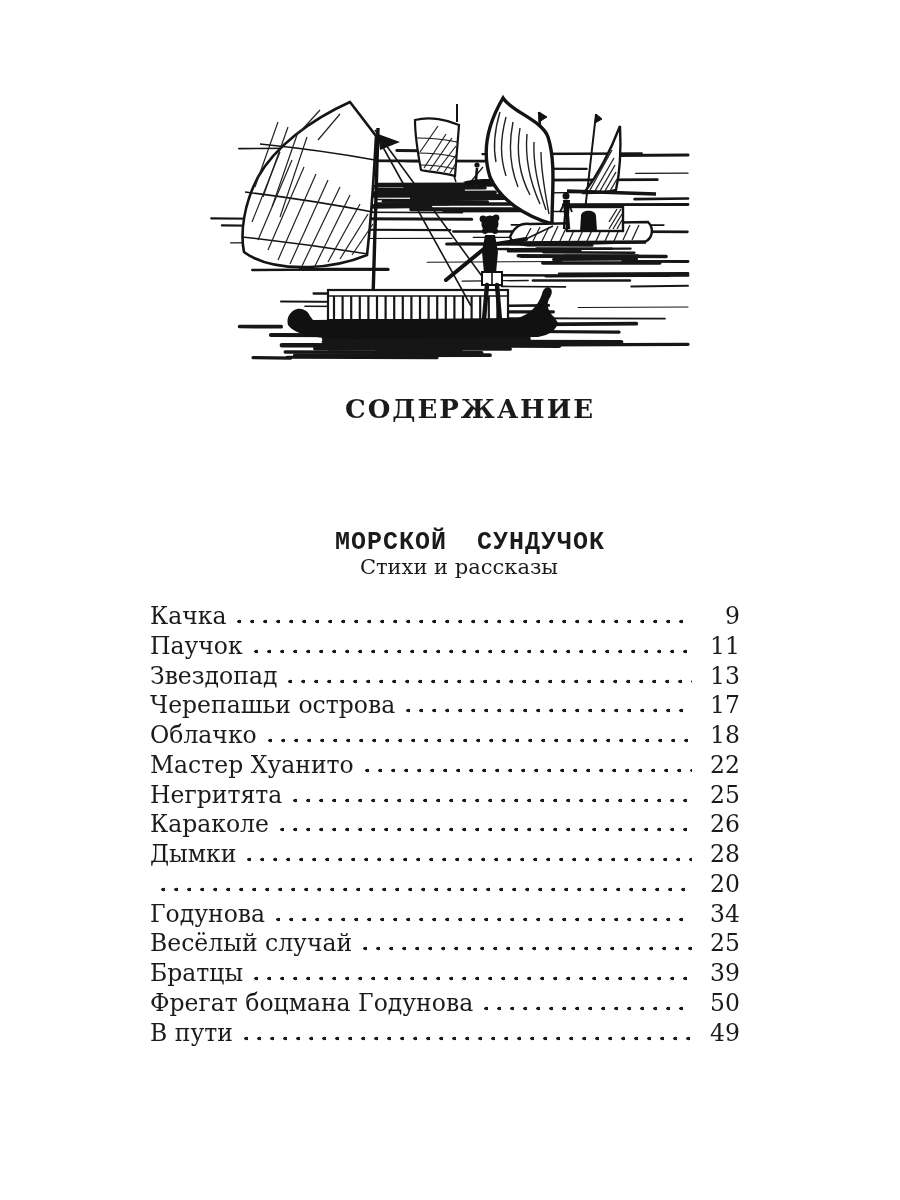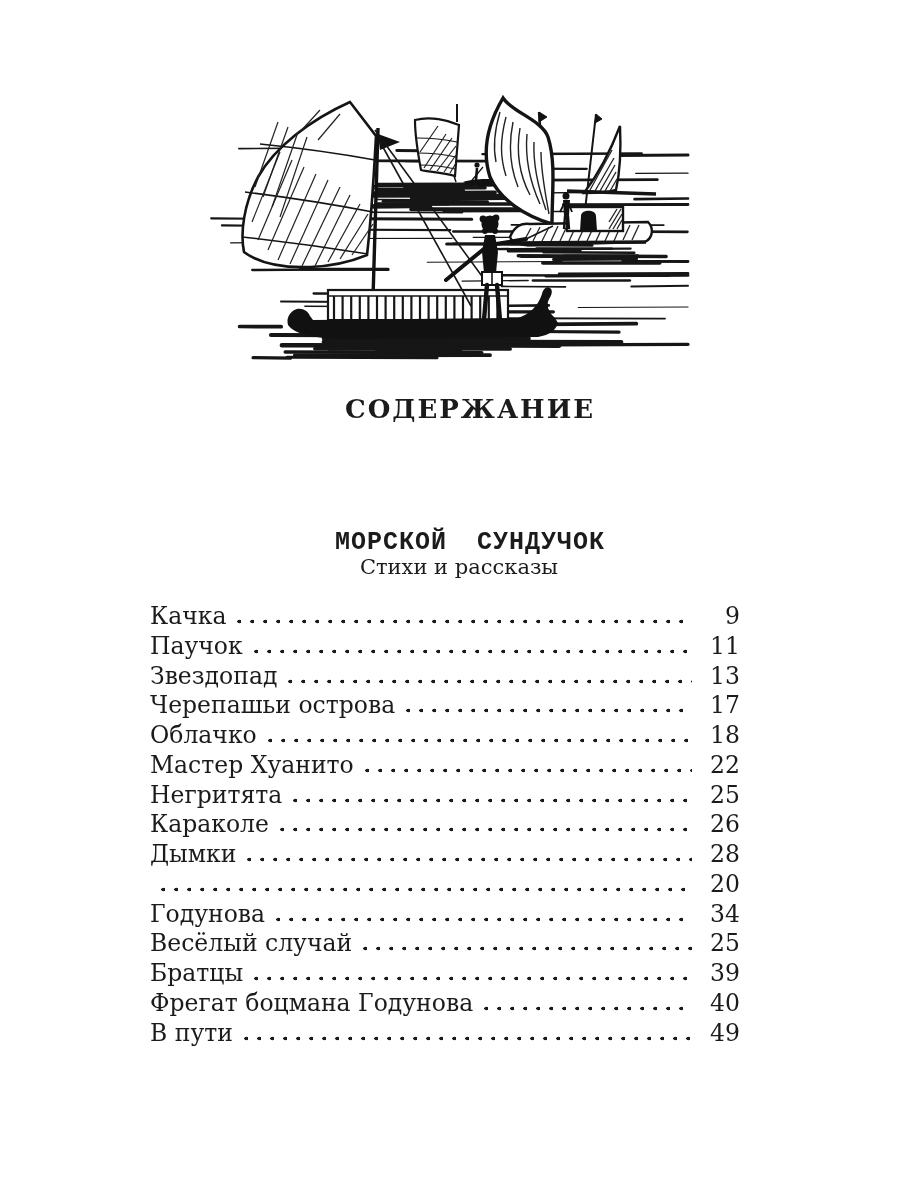--- a/index.html
+++ b/index.html
@@ -444,21 +444,21 @@
 
   <div class="row">
     <span class="t">Братцы</span>
     <span class="leader"></span>
     <span class="p">39</span>
   </div>
 
   <div class="row">
     <span class="t">Фрегат боцмана Годунова</span>
     <span class="leader"></span>
-    <span class="p">40</span>
+    <span class="p">50</span>
   </div>
 
   <div class="row">
     <span class="t">В пути</span>
     <span class="leader"></span>
     <span class="p">49</span>
   </div>
 </div>
 
 </div>

